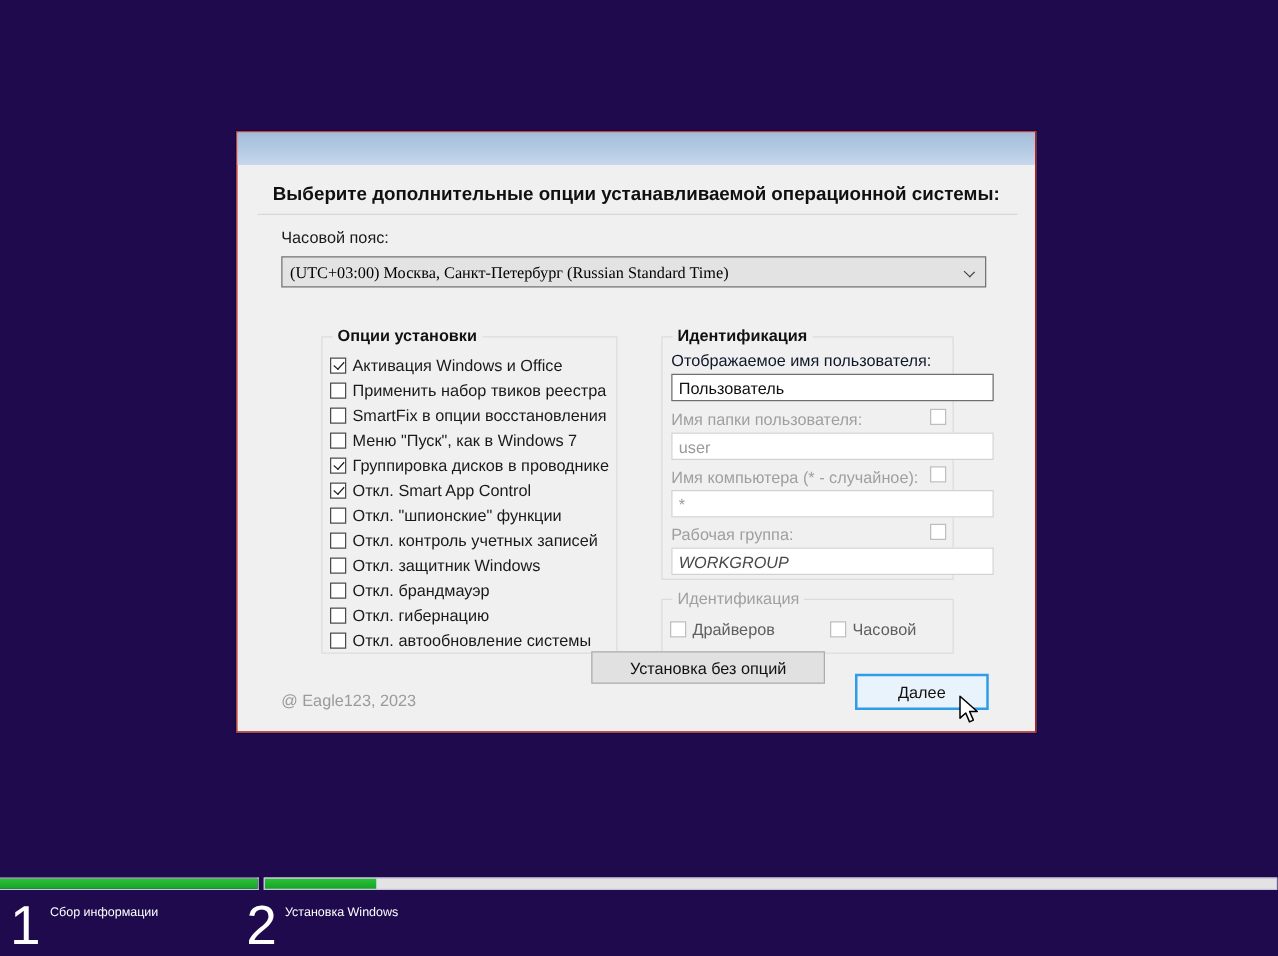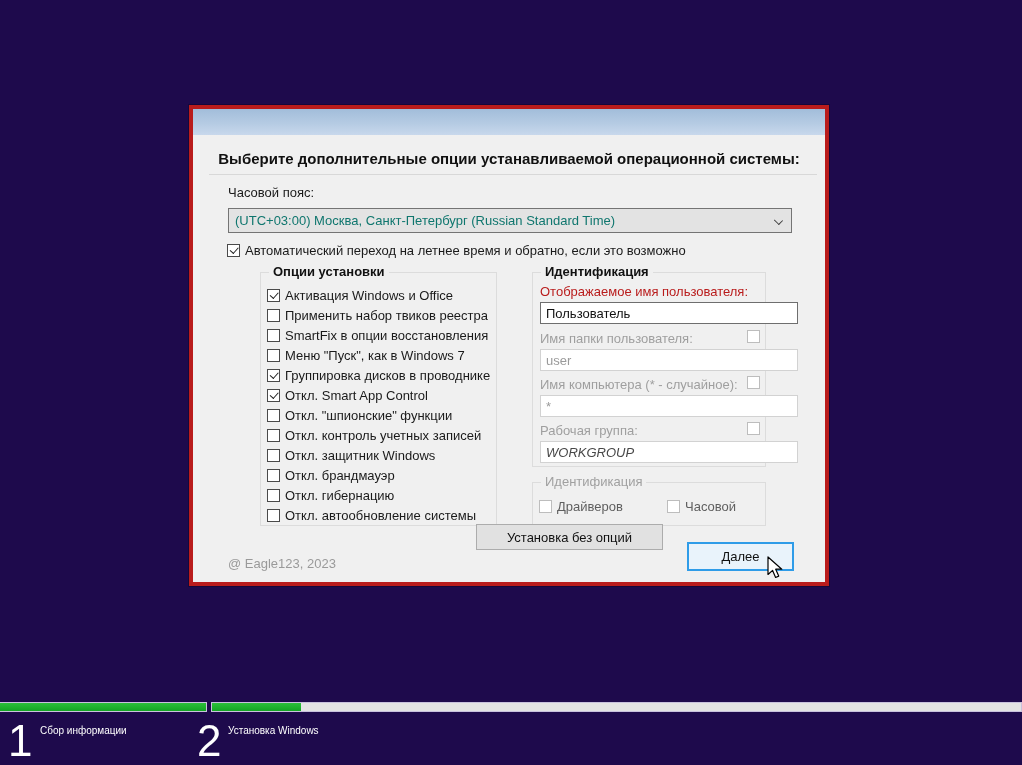--- a/index.html
+++ b/index.html
@@ -4,38 +4,38 @@
 <style>
   * { margin:0; padding:0; box-sizing:border-box; }
   html,body { width:1022px; height:765px; overflow:hidden; }
   body { background:#1e0a4c; font-family:"Liberation Sans", sans-serif; position:relative; }
 
   #screen { position:absolute; inset:0; width:1022px; height:765px; }
 
   
   .dialog {
     position:absolute; left:189px; top:105px; width:640px; height:481px;
-    background:#f0f0f0; border:4px solid #b91c1c;
+    background:#f0f0f0; border:1px solid #b91c1c;
     box-shadow:0 0 0 1px rgba(10,5,40,.45);
   }
   .titlebar {
     position:absolute; left:0; top:0; right:0; height:26px;
     background:linear-gradient(180deg,#a2bdda 0%,#b5cbe3 55%,#c8d8ec 100%);
   }
   .heading {
     position:absolute; left:0; right:0; top:41px; text-align:center;
     font-size:15px; font-weight:700; color:#101010;
   }
   .separator { position:absolute; left:16px; top:65px; width:608px; height:1px; background:#d8d8d8; }
 
   .tz-label { position:absolute; left:35px; top:76px; font-size:13px; color:#1a1a1a; }
   .combo {
     position:absolute; left:35px; top:99px; width:564px; height:25px;
     background:#e3e3e3; border:1px solid #747474; display:flex; align-items:center;
-    font-size:13px; color:#0f766e; padding:0 24px 0 6px; cursor:default;
+    font-size:13px; color:#000000; padding:0 24px 0 6px; cursor:default;font-family:Liberation Serif, serif;
   }
   .combo .chev {
     position:absolute; right:9px; top:8px; width:7px; height:7px;
     border-right:1.6px solid #3c3c3c; border-bottom:1.6px solid #3c3c3c;
     transform:rotate(45deg) scaleY(.85);
   }
 
   
   .cb { display:inline-block; width:13px; height:13px; background:#fff;
         border:1px solid #4a4a4a; position:relative; flex:none; }
@@ -55,21 +55,21 @@
     position:absolute; top:-9px; left:8px; background:#f0f0f0; padding:0 4px;
     font-size:13px; font-weight:700; color:#111; line-height:16px;
   }
   .groupbox .gtitle.dim { color:#a0a0a0; font-weight:400; }
 
   .grp-options { left:67px; top:163px; width:237px; height:254px; }
   .opts-list { position:absolute; left:6px; top:12px; right:4px; }
 
   .grp-ident { left:339px; top:163px; width:234px; height:195px;padding-left:24px; }
   .ident-inner { position:absolute; left:7px; top:0; width:220px; }
-  .f-label { position:absolute; font-size:13px; color:#b91c1c; white-space:nowrap; }
+  .f-label { position:absolute; font-size:13px; color:#0f172a; white-space:nowrap; }
   .f-label.dim { color:#9f9f9f; }
   .f-check { position:absolute; right:0; }
   .tbox {
     position:absolute; width:258px; height:22px; background:#fff;
     border:1px solid #6e6e6e; font-family:"Liberation Sans",sans-serif;
     font-size:13px; color:#111; padding:0 5px; outline:none;
   }
   .tbox.dim { border-color:#d2d2d2; color:#9a9a9a; }
   .tbox.dim2 { border-color:#d2d2d2; color:#474747;font-style:italic; }
 
@@ -113,24 +113,20 @@
 
     <div class="heading">Выберите дополнительные опции устанавливаемой операционной системы:</div>
     <div class="separator"></div>
 
     <div class="tz-label">Часовой пояс:</div>
     <div class="combo">
       <span>(UTC+03:00) Москва, Санкт-Петербург (Russian Standard Time)</span>
       <span class="chev"></span>
     </div>
 
-    <div class="cbrow dst-row">
-      <span class="cb checked"></span>
-      <span>Автоматический переход на летнее время и обратно, если это возможно</span>
-    </div>
 
     <div class="groupbox grp-options">
       <span class="gtitle">Опции установки</span>
       <div class="opts-list">
         <div class="cbrow">
             <span class="cb checked"></span>
             <span>Активация Windows и Office</span>
           </div>
         <div class="cbrow">
             <span class="cb"></span>

